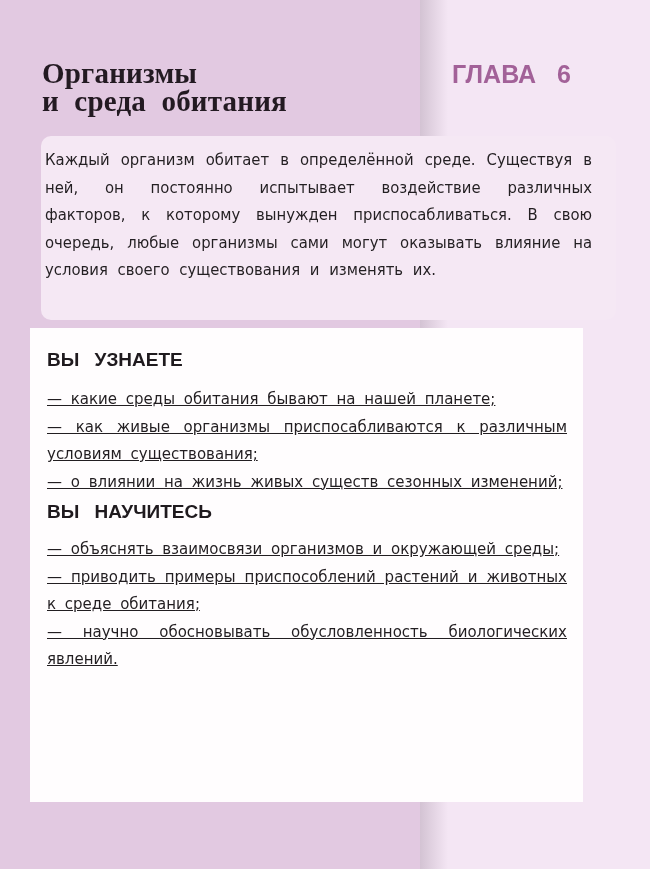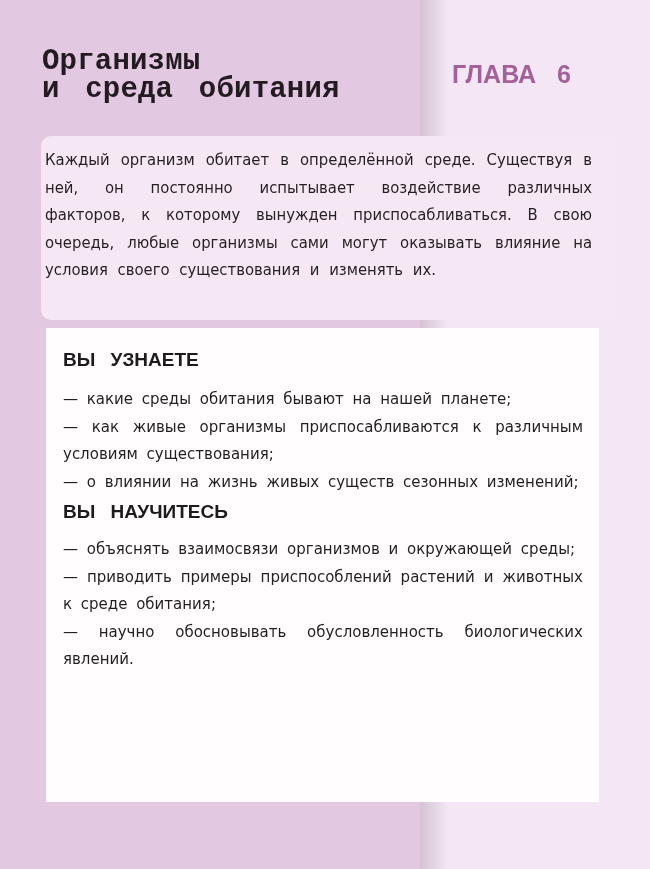--- a/index.html
+++ b/index.html
@@ -13,54 +13,54 @@
     }
     .left-col {
       position: absolute; left: 0; top: 0; width: 420px; height: 869px;
       background: #e2c9e1;
     }
     .col-shadow {
       position: absolute; left: 420px; top: 0; width: 28px; height: 869px;
       background: linear-gradient(to right, rgba(150,130,150,0.35), rgba(244,230,244,0));
     }
     .title {
-      position: absolute; left: 42px; top: 48px;
-      font-family: Liberation Mono, monospace; font-weight: bold;
+      position: absolute; left: 42px; top: 59px;
+      font-family: Liberation Serif, serif; font-weight: bold;
       font-size: 29px; line-height: 28px; color: #231a22;
       word-spacing: 8px; letter-spacing: 0.2px;
     }
     .chapter {
       position: absolute; left: 452px; top: 60px;
       font-family: "Liberation Sans", sans-serif; font-weight: bold;
       font-size: 25px; color: #a26198; word-spacing: 14px;
     }
     .intro {
       position: absolute; left: 41px; top: 136px; width: 575px; height: 184px;
       background: #f5e8f4; border-radius: 10px;
       padding: 10px 24px 0 4px;
     }
     .intro p {
       font-family: "DejaVu Sans", sans-serif; font-size: 16.5px; line-height: 27.5px;
       color: #231f22; text-align: justify; word-spacing: 5px;
       font-stretch: condensed;
     }
     .card {
-      position: absolute; left: 46px; top: 328px; width: 553px; height: 474px;
+      position: absolute; left: 30px; top: 328px; width: 553px; height: 474px;
       background: #fffdfe; padding: 16px 16px 0 17px;
     }
     .card h2 {
       font-family: "Liberation Sans", sans-serif; font-weight: bold;
       font-size: 19px; color: #1f1a1e; word-spacing: 10px;
       margin: 4px 0 14px 0; line-height: 24px;
     }
     .card h2.second { margin-top: 4px; margin-bottom: 12px; }
     .card ul { list-style: none; }
     .card li {
       font-family: "DejaVu Sans", sans-serif; font-size: 15px; line-height: 27.5px;
-      color: #221e21; text-align: justify; word-spacing: 4px;
+      color: #221e21; text-align: justify; word-spacing: 4px; text-decoration: underline;
     }
   </style>
 </head>
 <body>
 
 <div class="page">
   <div class="left-col"></div>
   <div class="col-shadow"></div>
 
   <div class="title">

